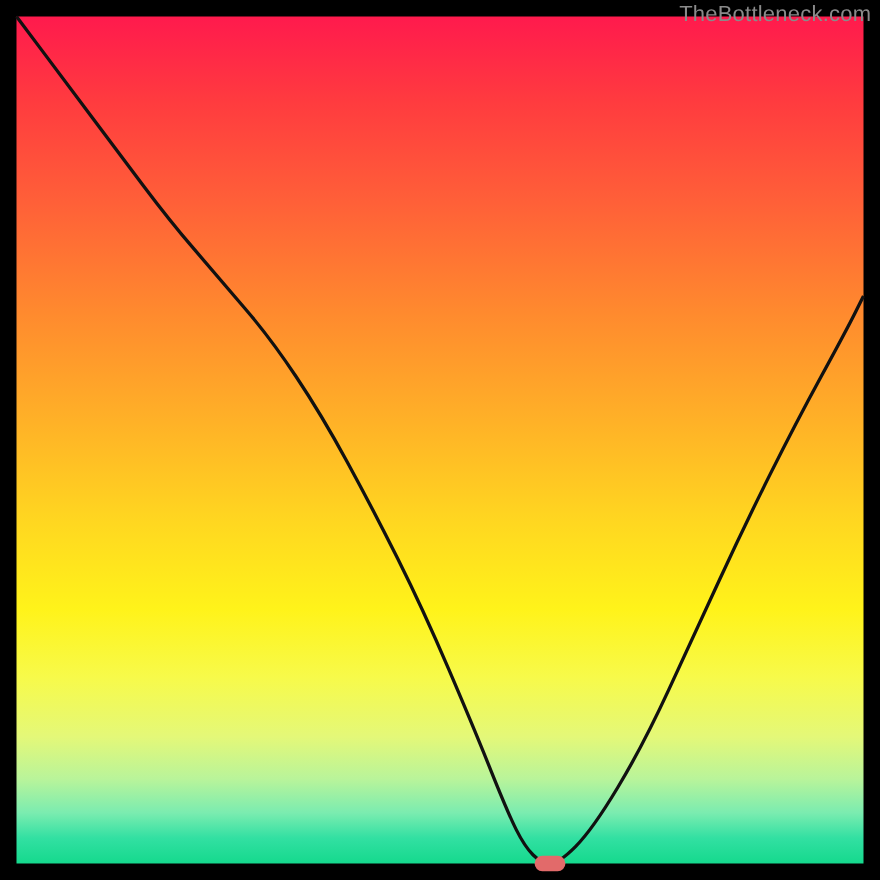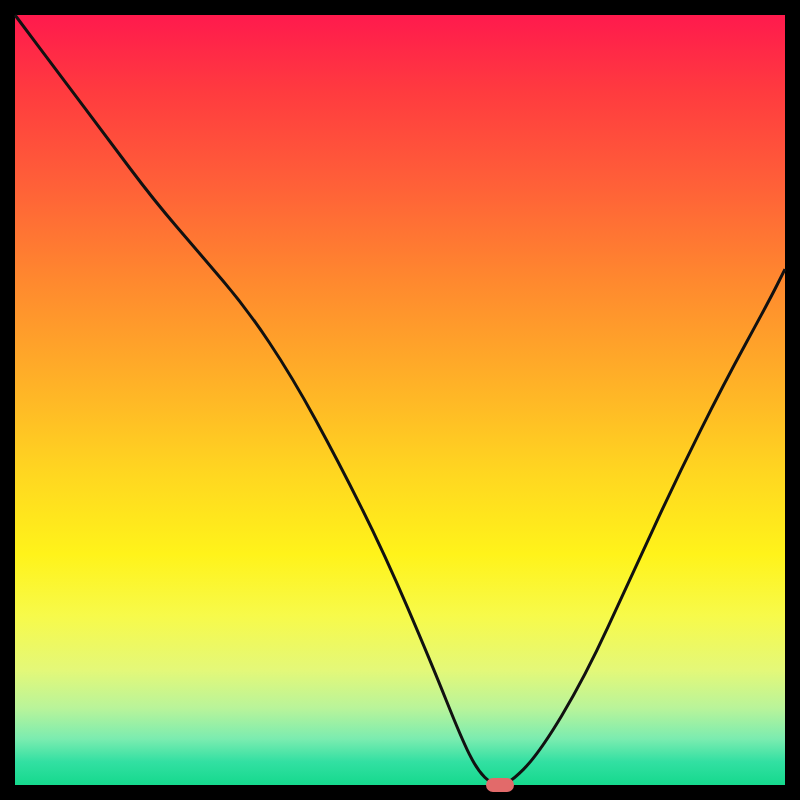--- a/index.html
+++ b/index.html
@@ -70,13 +70,14 @@
 </head>
 <body>
 
 <div class="frame">
   <div class="plot-area">
     <svg class="curve" viewBox="0 0 770 770" preserveAspectRatio="none">
       <path id="curve-path" fill="none" stroke="#111111" stroke-width="3" d="M 0 0 Q 0 0 23.099999999999998 30.80000000000001 Q 46.199999999999996 61.60000000000002 69.3 92.40000000000003 Q 92.39999999999999 123.20000000000005 115.5 154 Q 138.6 184.79999999999995 161.7 211.75 Q 184.79999999999998 238.70000000000005 207.89999999999998 265.65000000000003 Q 231 292.6 254.1 327.25 Q 277.2 361.9 300.29999999999995 404.25 Q 323.4 446.6 346.5 492.8 Q 369.59999999999997 539 392.7 592.9 Q 415.8 646.8 431.2 685.3 Q 446.59999999999997 723.8 454.29999999999995 739.2 Q 462 754.6 469.7 762.3 Q 477.4 770 485.1 770 Q 492.8 770 508.20000000000005 754.6 Q 523.6 739.2 546.7 700.7 Q 569.8 662.2 592.9 612.1500000000001 Q 616 562.1 639.1 512.05 Q 662.2 462 685.3 415.79999999999995 Q 708.4 369.59999999999997 731.5 327.25 Q 754.6 284.9 762.3 269.5 T 770 254.10000000000002"></path>
     </svg>
     <div id="marker" class="marker" style="left: 485.1px; top: 770px; background: rgb(226, 106, 106);"></div>
   </div>
+  <div class="watermark">TheBottleneck.com</div>
 </div>
 
 </body></html>

